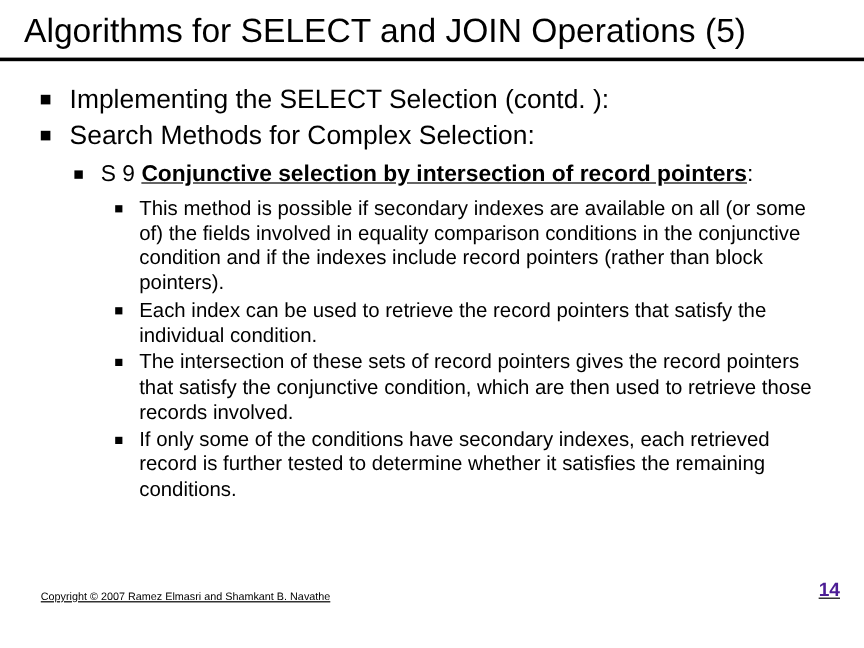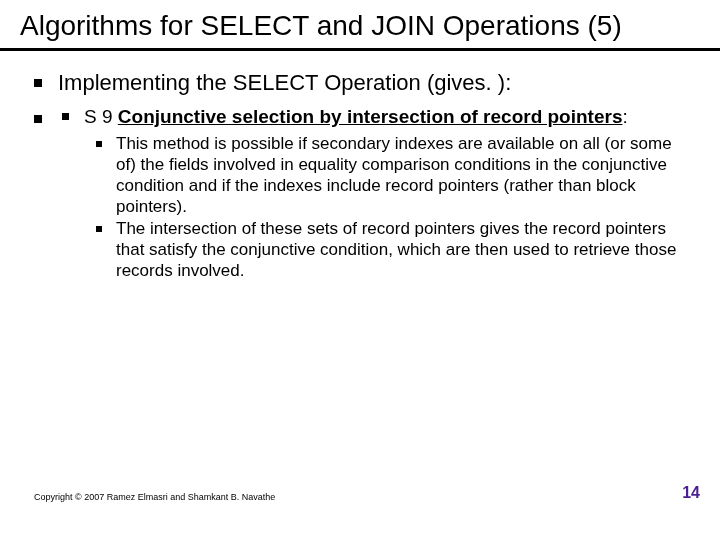--- a/index.html
+++ b/index.html
@@ -92,20 +92,21 @@
   .s9-line .s9-plain { font-weight: normal; }
   .s9-line .s9-und { font-weight: bold; text-decoration: underline; text-align: center; }
   .footer {
     position: absolute;
     bottom: 10px;
     left: 34px;
     right: 20px;
     display: flex;
     justify-content: space-between;
     align-items: flex-end;
+    text-decoration: underline;
   }
   .copyright {
     font-size: 9px;
     color: #000;
   }
   .pagenum {
     font-size: 16px;
     font-weight: bold;
     color: #4c1d95;
   }
@@ -115,34 +116,41 @@
 
 <div class="slide">
 
   <div class="title-block">
     <h1>Algorithms for SELECT and JOIN Operations (5)</h1>
   </div>
 
   <div class="content">
     <ul class="l1">
       <li>
-        <span>Implementing the SELECT Operation (gives. ):</span>
+        <span>Implementing the SELECT Selection (contd. ):</span>
       </li>
       <li>
+        <span>Search Methods for Complex Selection:</span>
 
         <ul class="l2">
           <li class="s9-line">
             <span class="s9-plain">S 9 </span><span class="s9-und">Conjunctive selection by intersection of record pointers</span><span>:</span>
 
             <ul class="l3">
               <li>
                 <span>This method is possible if secondary indexes are available on all (or some of) the fields involved in equality comparison conditions in the conjunctive condition and if the indexes include record pointers (rather than block pointers).</span>
               </li>
               <li>
+                <span>Each index can be used to retrieve the record pointers that satisfy the individual condition.</span>
+              </li>
+              <li>
                 <span>The intersection of these sets of record pointers gives the record pointers that satisfy the conjunctive condition, which are then used to retrieve those records involved.</span>
+              </li>
+              <li>
+                <span>If only some of the conditions have secondary indexes, each retrieved record is further tested to determine whether it satisfies the remaining conditions.</span>
               </li>
             </ul>
           </li>
         </ul>
       </li>
     </ul>
   </div>
 
   <div class="footer">
     <div class="copyright">Copyright © 2007 Ramez Elmasri and Shamkant B. Navathe</div>

